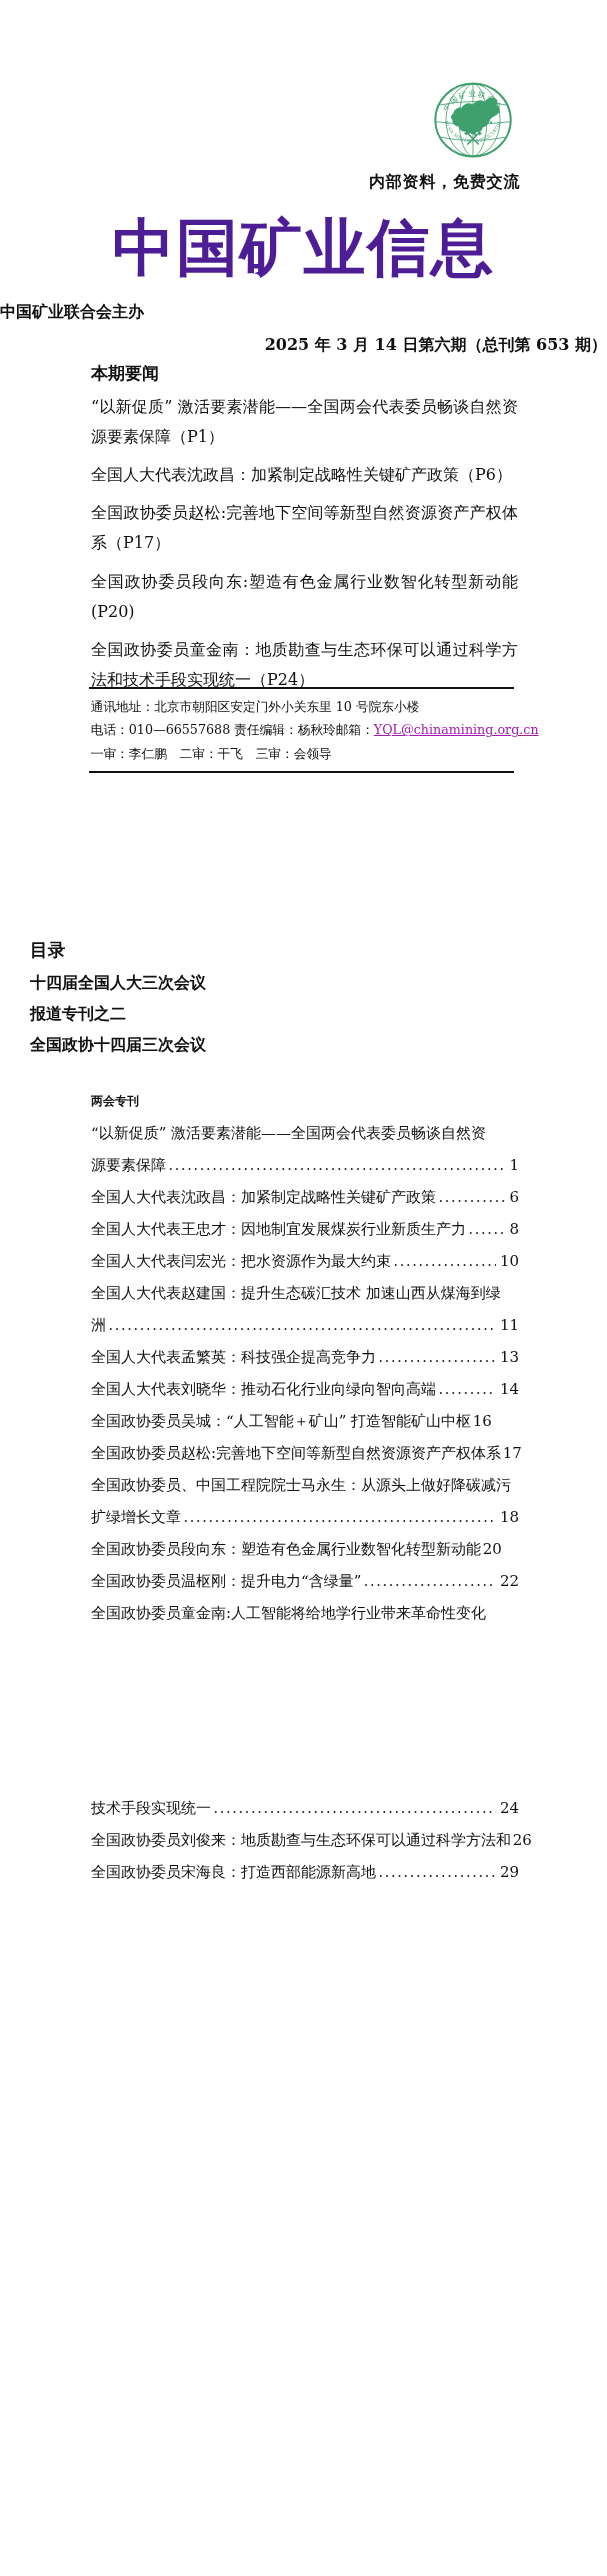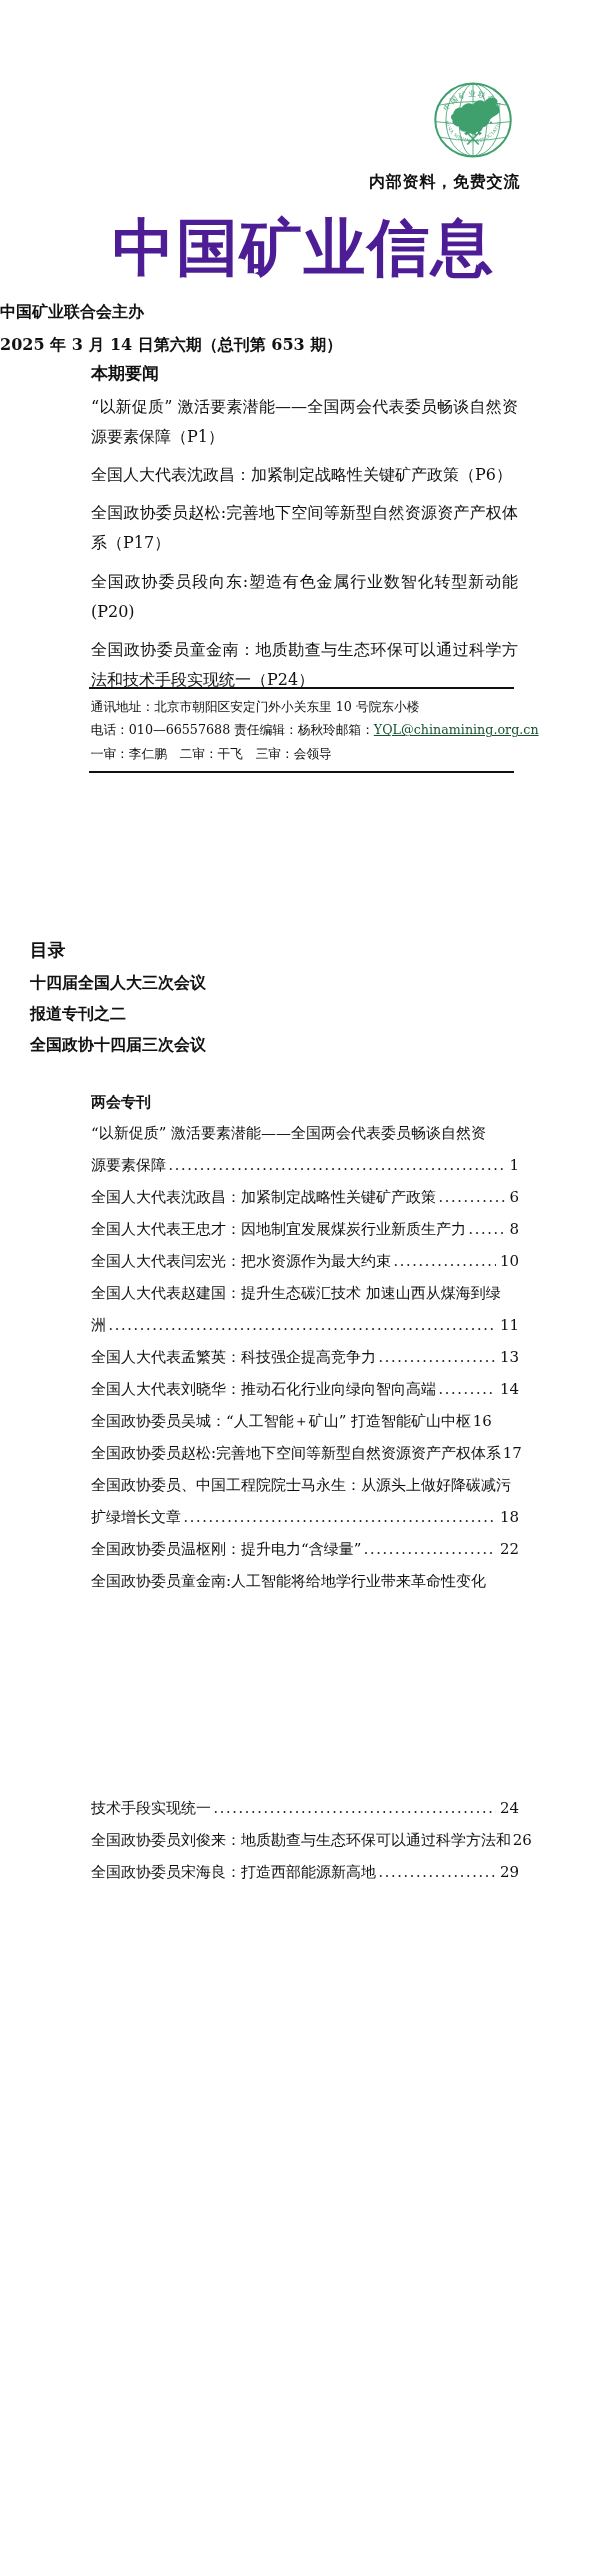--- a/index.html
+++ b/index.html
@@ -7,39 +7,39 @@
         font-family:"DejaVu Serif","Liberation Serif",serif;color:#111;}
 
   
   .logo{position:absolute;left:431px;top:79px;width:84px;height:82px;}
   .note{position:absolute;left:369px;top:172px;font-size:16px;font-weight:bold;letter-spacing:0.8px;
         font-family:"DejaVu Sans","Liberation Sans",sans-serif;}
   .title{position:absolute;left:0;top:211px;width:607px;margin:0;text-align:center;
          font-size:62px;line-height:73px;font-weight:bold;color:#4c1d95;letter-spacing:1.7px;}
   .organizer{position:absolute;top:302px;left:0;width:607px;
              font-size:16px;font-weight:bold;}
-  .issue{position:absolute;top:335px;left:0;width:607px;text-align:left;
+  .issue{position:absolute;top:335px;left:0;width:607px;text-align:right;
          font-size:16px;font-weight:bold;}
 
   
   .highlights{position:absolute;left:91px;top:362px;width:427px;}
   .hl-header{font-size:17px;font-weight:bold;margin:0 0 6.7px 0;}
   .hl-item{margin:0 0 8.4px 0;font-size:16px;line-height:30px;text-align:justify;text-justify:inter-character;}
 
   
   .contact{position:absolute;left:89px;top:643px;width:422px;
            border-top:2.5px solid #111;border-bottom:2.5px solid #111;padding:5.9px 1.7px 5px 1.7px;margin-top:44px;}
   .c-line{font-size:12.7px;line-height:23.6px;white-space:nowrap;}
-  .email{color:#14532d;text-decoration:underline;}
+  .email{color:#a21caf;text-decoration:underline;}
 
   
   .toc-head{position:absolute;top:933px;left:0;width:607px;text-align:left;padding-left:30px;}
   .toc-title{font-size:17.7px;font-weight:bold;line-height:34px;}
   .toc-sub{font-size:16px;font-weight:bold;line-height:31px;}
-  .section-title{position:absolute;left:91px;top:1093px;font-size:15px;font-weight:bold;}
+  .section-title{position:absolute;left:91px;top:1093px;font-size:12px;font-weight:bold;}
   .toc-list{position:absolute;left:91px;width:428px;}
   .block1{top:1117px;}
   .block2{top:1792px;}
   .toc-row{display:flex;height:32px;line-height:32px;font-size:15px;white-space:nowrap;}
   .toc-row .t{flex:0 0 auto;}
   .leader{flex:1 1 auto;overflow:hidden;margin:0 2.5px;letter-spacing:1.7px;color:#222;font-size:14.3px;}
   .leader::after{content:"..................................................................................";}
   .pg{flex:0 0 auto;margin-left:1.7px;}
 </style>
 </head>
@@ -185,20 +185,25 @@
         <span class="t">全国政协委员、中国工程院院士马永生：从源头上做好降碳减污</span>
 
       </div>
 
       <div class="toc-row">
         <span class="t">扩绿增长文章</span>
         <span class="leader"></span>
         <span class="pg">18</span>
       </div>
 
+      <div class="toc-row">
+        <span class="t">全国政协委员段向东：塑造有色金属行业数智化转型新动能</span>
+
+        <span class="pg">20</span>
+      </div>
 
       <div class="toc-row">
         <span class="t">全国政协委员温枢刚：提升电力“含绿量”</span>
         <span class="leader"></span>
         <span class="pg">22</span>
       </div>
 
       <div class="toc-row">
         <span class="t">全国政协委员童金南:人工智能将给地学行业带来革命性变化</span>
 

